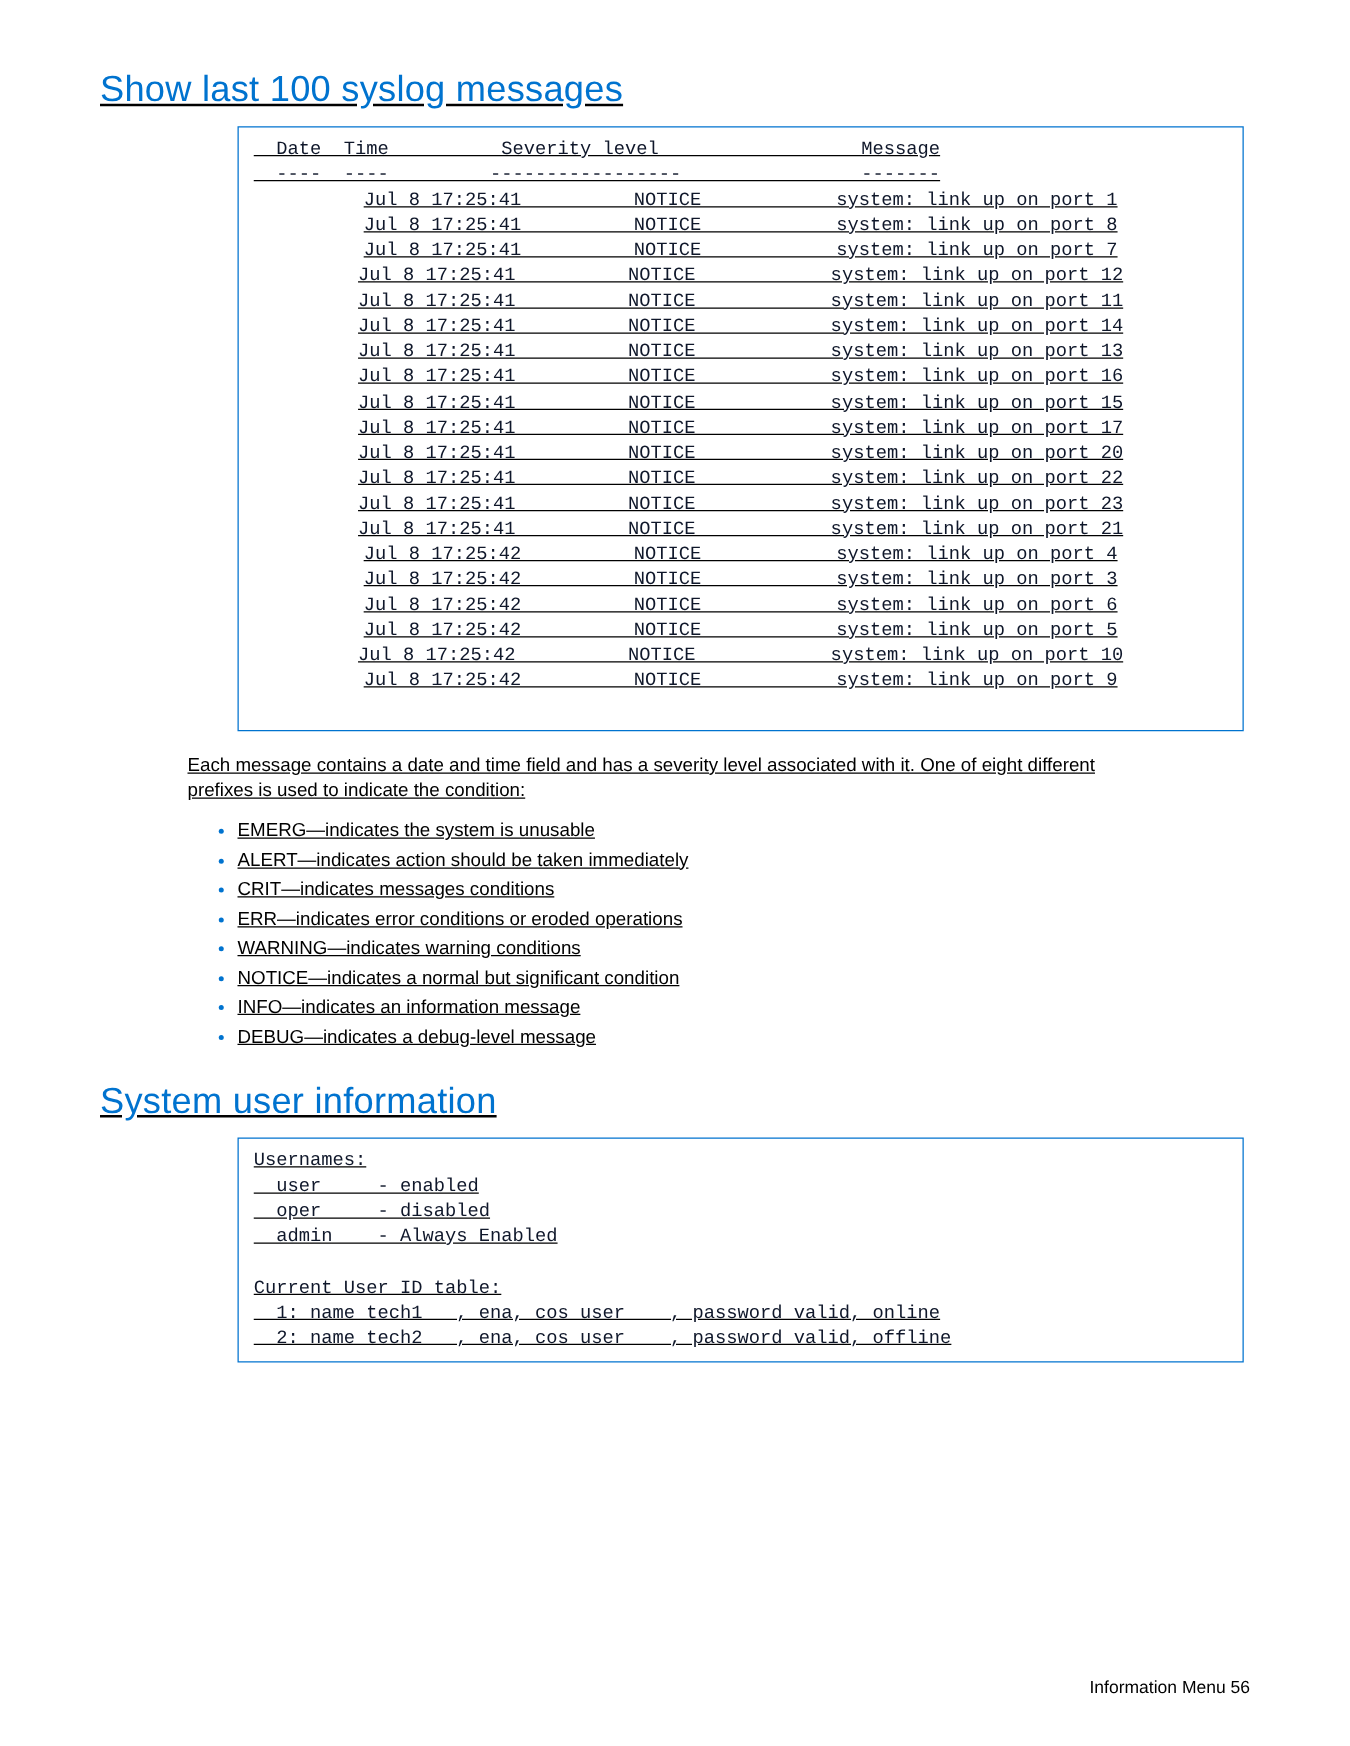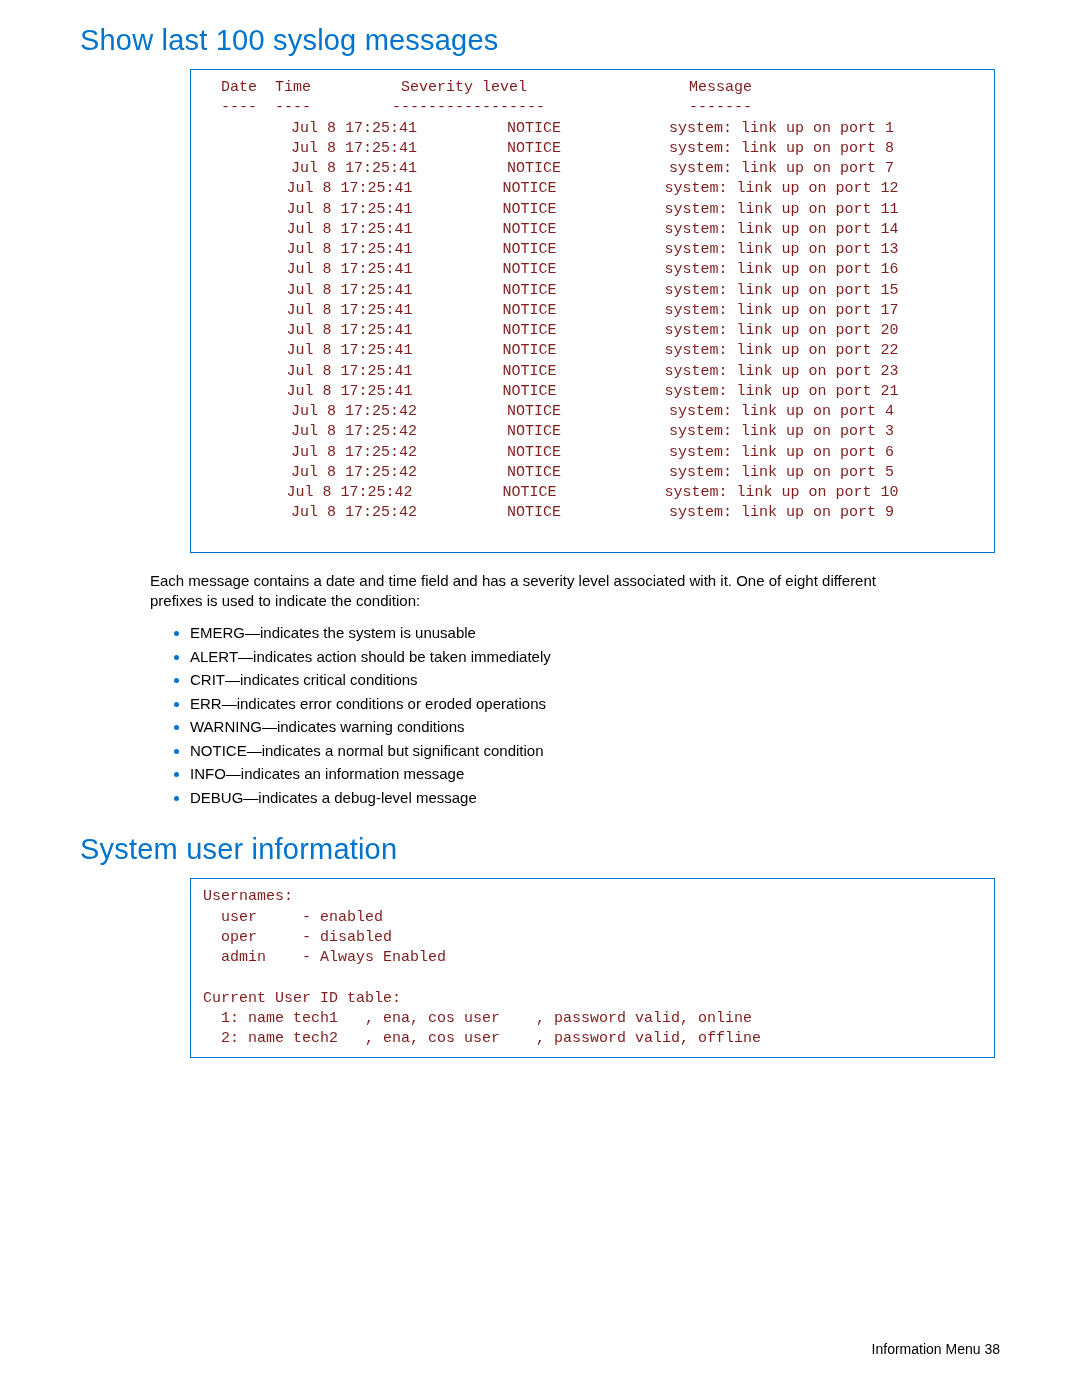--- a/index.html
+++ b/index.html
@@ -4,24 +4,25 @@
 <style>
   body {
     margin: 0;
     padding: 0;
     background: #fff;
     font-family: Arial, Helvetica, sans-serif;
     color: #000;
     width: 1080px;
   }
   .page {
-    padding: 24px 80px 40px 80px;
+    padding: 56px 80px 40px 80px;
     box-sizing: border-box;
     min-height: 1397px;
     position: relative;
+    text-decoration: underline;
   }
   h1.section {
     color: #0073cf;
     font-weight: normal;
     font-size: 29px;
     margin: 0 0 12px 0;
     letter-spacing: 0.2px;
   }
   .cmdline {
     margin-left: 70px;
@@ -38,21 +39,21 @@
     margin-left: 8px;
   }
   .codebox {
     border: 1px solid #0073cf;
     margin-left: 110px;
     margin-right: 5px;
     padding: 8px 12px;
     font-family: "Courier New", monospace;
     font-size: 15px;
     line-height: 1.35;
-    color: #7f1d1d;
+    color: #0f172a;
     white-space: pre;
     overflow: hidden;
   }
   .para {
     margin: 18px 70px 10px 70px;
     font-size: 15px;
     line-height: 1.35;
   }
   ul.bullets {
     margin: 4px 70px 24px 90px;
@@ -87,35 +88,35 @@
   <div class="codebox"><span>  Date  Time          Severity level                  Message
   ----  ----         -----------------                -------</span>
 <span class="logrow">Jul 8 17:25:41          NOTICE            system: link up on port 1</span><span class="logrow">Jul 8 17:25:41          NOTICE            system: link up on port 8</span><span class="logrow">Jul 8 17:25:41          NOTICE            system: link up on port 7</span><span class="logrow">Jul 8 17:25:41          NOTICE            system: link up on port 12</span><span class="logrow">Jul 8 17:25:41          NOTICE            system: link up on port 11</span><span class="logrow">Jul 8 17:25:41          NOTICE            system: link up on port 14</span><span class="logrow">Jul 8 17:25:41          NOTICE            system: link up on port 13</span><span class="logrow">Jul 8 17:25:41          NOTICE            system: link up on port 16</span><span class="logrow">Jul 8 17:25:41          NOTICE            system: link up on port 15</span><span class="logrow">Jul 8 17:25:41          NOTICE            system: link up on port 17</span><span class="logrow">Jul 8 17:25:41          NOTICE            system: link up on port 20</span><span class="logrow">Jul 8 17:25:41          NOTICE            system: link up on port 22</span><span class="logrow">Jul 8 17:25:41          NOTICE            system: link up on port 23</span><span class="logrow">Jul 8 17:25:41          NOTICE            system: link up on port 21</span><span class="logrow">Jul 8 17:25:42          NOTICE            system: link up on port 4</span><span class="logrow">Jul 8 17:25:42          NOTICE            system: link up on port 3</span><span class="logrow">Jul 8 17:25:42          NOTICE            system: link up on port 6</span><span class="logrow">Jul 8 17:25:42          NOTICE            system: link up on port 5</span><span class="logrow">Jul 8 17:25:42          NOTICE            system: link up on port 10</span><span class="logrow">Jul 8 17:25:42          NOTICE            system: link up on port 9</span>
 </div>
 
   <p class="para">Each message contains a date and time field and has a severity level associated with it. One of eight different prefixes is used to indicate the condition:</p>
 
   <ul class="bullets">
     <li>EMERG—indicates the system is unusable</li>
     <li>ALERT—indicates action should be taken immediately</li>
-    <li>CRIT—indicates critical conditions</li>
+    <li>CRIT—indicates messages conditions</li>
     <li>ERR—indicates error conditions or eroded operations</li>
     <li>WARNING—indicates warning conditions</li>
     <li>NOTICE—indicates a normal but significant condition</li>
     <li>INFO—indicates an information message</li>
     <li>DEBUG—indicates a debug-level message</li>
   </ul>
 
   <h1 class="section">System user information</h1>
 
 
   <div class="codebox">Usernames:
   user     - enabled
   oper     - disabled
   admin    - Always Enabled
 
 Current User ID table:
   1: name tech1   , ena, cos user    , password valid, online
   2: name tech2   , ena, cos user    , password valid, offline</div>
 
-  <div class="footer">Information Menu   38</div>
+  <div class="footer">Information Menu   56</div>
 
 </div>
 
 </body></html>

